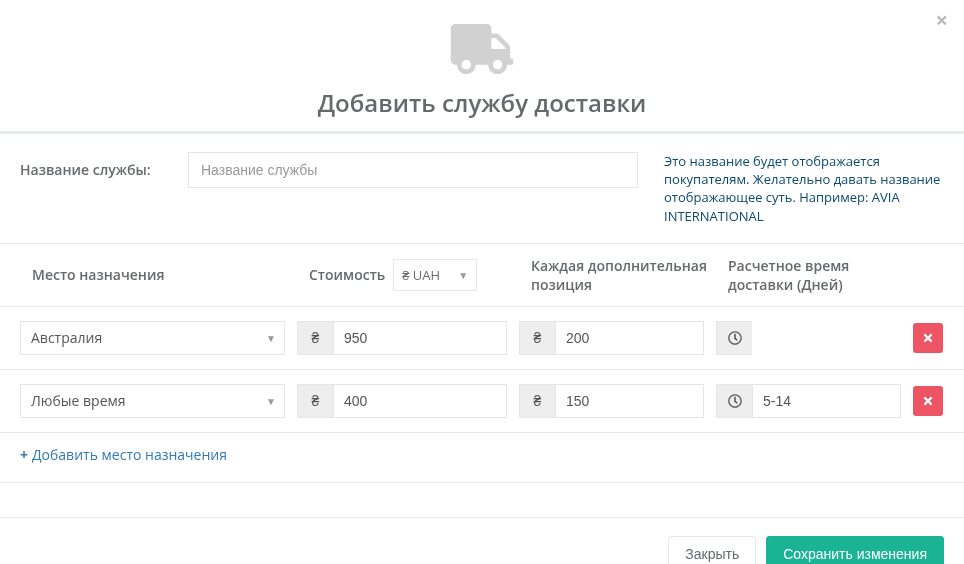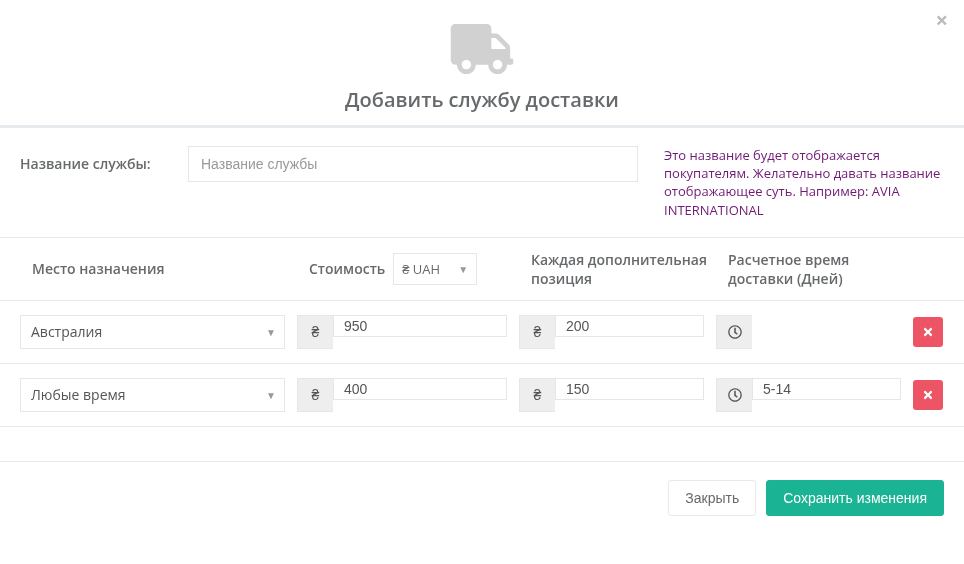--- a/index.html
+++ b/index.html
@@ -29,21 +29,21 @@
     .header {
       text-align: center;
       padding: 24px 0 12px;
     }
     .truck-icon {
       display: inline-block;
       margin-bottom: 8px;
     }
     .truck-icon svg { fill: #d1d1d1; }
     h2.title {
-      font-size: 20px;
+      font-size: 24px;
       font-weight: 600;
       color: #676a6c;
     }
     .body {
       padding: 0 0 0 0;
     }
     .section-name {
       border-top: 3px solid #e7eaec;
       border-bottom: 1px solid #e7eaec;
       padding: 18px 20px;
@@ -65,21 +65,21 @@
       padding: 6px 12px;
       font-size: 14px;
       color: #555;
       width: 450px;
       flex-shrink: 0;
     }
     .section-name input.text-input::placeholder { color: #999; }
     .section-name .hint {
       flex: 1;
       font-size: 13px;
-      color: #701a75;
+      color: #0c4a6e;
       line-height: 1.4;
       padding-left: 8px;
     }
     .table-header {
       display: flex;
       padding: 12px 32px;
       align-items: center;
       font-weight: 600;
       color: #676a6c;
       border-bottom: 1px solid #e7eaec;
@@ -144,21 +144,21 @@
       border-right: none;
       width: 36px;
       height: 34px;
       color: #555;
       font-size: 14px;
     }
     .input-addon svg { width: 14px; height: 14px; fill: #555; }
     .input-group input {
       border: 1px solid #e5e6e7;
       height: 16px;
-      padding: 10px 10px;
+      padding: 16px 10px;
       font-size: 14px;
       color: #555;
       flex: 1;
       width: 50px;
     }
     .btn-danger {
       background: #ed5565;
       border: none;
       color: #fff;
       width: 30px;
@@ -313,19 +313,22 @@
       </div>
       <div class="col-del">
         <button class="btn-danger">
           <svg viewBox="0 0 352 512">
               <path d="M242.7 256l100.1-100.1c12.3-12.3 12.3-32.2 0-44.5l-22.2-22.2c-12.3-12.3-32.2-12.3-44.5 0L176 189.3 75.9 89.2c-12.3-12.3-32.2-12.3-44.5 0L9.2 111.4c-12.3 12.3-12.3 32.2 0 44.5L109.3 256 9.2 356.1c-12.3 12.3-12.3 32.2 0 44.5l22.2 22.2c12.3 12.3 32.2 12.3 44.5 0L176 322.7l100.1 100.1c12.3 12.3 32.2 12.3 44.5 0l22.2-22.2c12.3-12.3 12.3-32.2 0-44.5L242.7 256z"></path>
             </svg>
         </button>
       </div>
     </div>
 
+    <a class="add-link">
+      <span class="plus">+</span><span>Добавить место назначения</span>
+    </a>
   </div>
 
   <div class="footer">
     <button class="btn btn-default">Закрыть</button>
     <button class="btn btn-primary">Сохранить изменения</button>
   </div>
 </div>
 
 </body></html>

